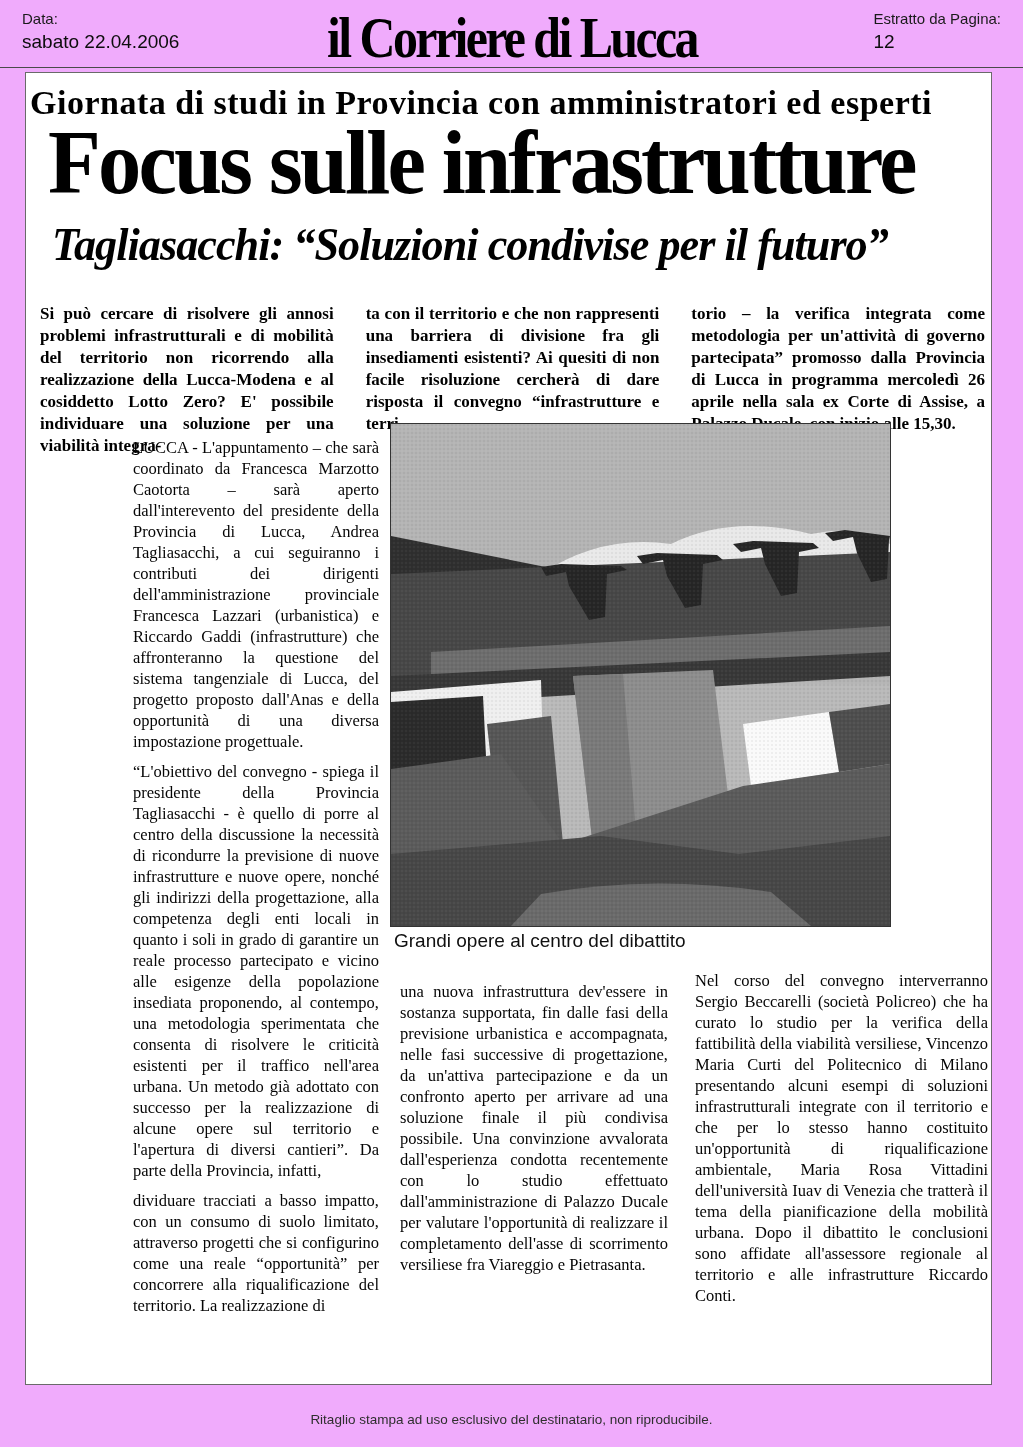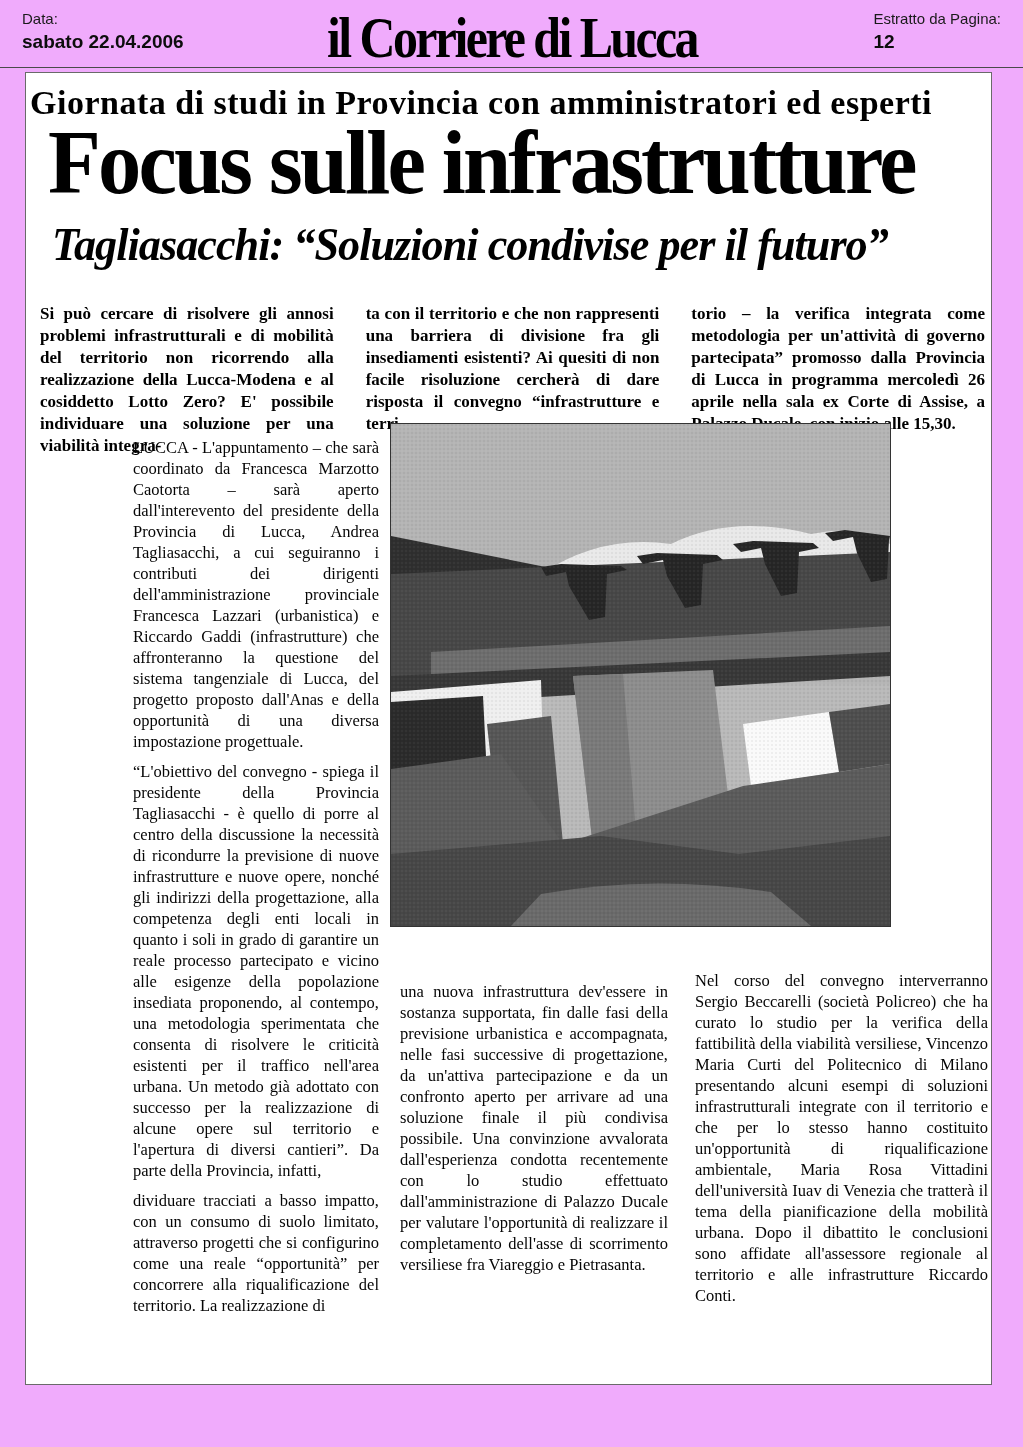--- a/index.html
+++ b/index.html
@@ -7,32 +7,32 @@
     position:relative;
     width:1023px;height:1447px;
     background:#f0abfc;
     font-family:"Liberation Serif", serif;
     color:#0d0d0d;
     overflow:hidden;
   }
   
   .hdr-date{position:absolute;left:22px;top:10px;font-family:"Liberation Sans",sans-serif;}
   .hdr-date .lbl{font-size:15px;color:#1a1a1a;}
-  .hdr-date .val{font-size:19px;font-weight:bold;margin-top:4px;}
+  .hdr-date .val{font-size:19px;font-weight:normal;margin-top:4px;}
   .masthead{
     position:absolute;left:50%;top:4px;
     transform:translateX(-50%) scaleX(0.86);
     transform-origin:center top;
     font-family:"Liberation Serif",serif;
     font-weight:bold;font-size:58px;letter-spacing:-3px;
     white-space:nowrap;color:#000;
   }
   .hdr-page{position:absolute;right:22px;top:10px;font-family:"Liberation Sans",sans-serif;}
   .hdr-page .lbl{font-size:15px;color:#1a1a1a;}
-  .hdr-page .val{font-size:19px;font-weight:bold;margin-top:4px;}
+  .hdr-page .val{font-size:19px;font-weight:normal;margin-top:4px;}
   .hdr-rule{position:absolute;left:0;top:67px;width:1023px;height:0;border-top:1.5px solid #4a4a4a;}
 
   
   .article-box{
     position:absolute;left:25px;top:72px;width:965px;height:1311px;
     border:1.5px solid #6a6a6a;background:#fff;
   }
   .kicker{
     position:absolute;left:30px;top:84px;width:953px;
     font-size:34px;font-weight:600;letter-spacing:0.5px;
@@ -159,23 +159,25 @@
       <polygon points="182,252 232,250 250,468 208,474" fill="#7a7a7a"></polygon>
 
       <path d="M0 345 L110 330 L172 420 L352 362 L448 348 L499 340 L499 502 L0 502 Z" fill="#5b5b5b"></path>
       <path d="M0 430 L210 412 L348 430 L499 412 L499 502 L0 502 Z" fill="#474747"></path>
       <path d="M150 470 Q260 450 380 468 L420 502 L120 502 Z" fill="#6a6a6a"></path>
 
       <rect x="0" y="0" width="499" height="502" fill="url(#halftone)"></rect>
     </svg>
   </div>
 
+  <div class="caption">Grandi opere al centro del dibattito</div>
 
   <div class="bodytext col-mid">
     <p>una nuova infrastruttura dev'essere in sostanza supportata, fin dalle fasi della previsione urbanistica e accompagnata, nelle fasi successive di progettazione, da un'attiva partecipazione e da un confronto aperto per arrivare ad una soluzione finale il più condivisa possibile. Una convinzione avvalorata dall'esperienza condotta recentemente con lo studio effettuato dall'amministrazione di Palazzo Ducale per valutare l'opportunità di realizzare il completamento dell'asse di scorrimento versiliese fra Viareggio e Pietrasanta.</p>
   </div>
 
   <div class="bodytext col-right">
     <p>Nel corso del convegno interverranno Sergio Beccarelli (società Policreo) che ha curato lo studio per la verifica della fattibilità della viabilità versiliese, Vincenzo Maria Curti del Politecnico di Milano presentando alcuni esempi di soluzioni infrastrutturali integrate con il territorio e che per lo stesso hanno costituito un'opportunità di riqualificazione ambientale, Maria Rosa Vittadini dell'università Iuav di Venezia che tratterà il tema della pianificazione della mobilità urbana. Dopo il dibattito le conclusioni sono affidate all'assessore regionale al territorio e alle infrastrutture Riccardo Conti.</p>
   </div>
 
+  <div class="footer">Ritaglio stampa ad uso esclusivo del destinatario, non riproducibile.</div>
 
 </div>
 
 </body></html>

